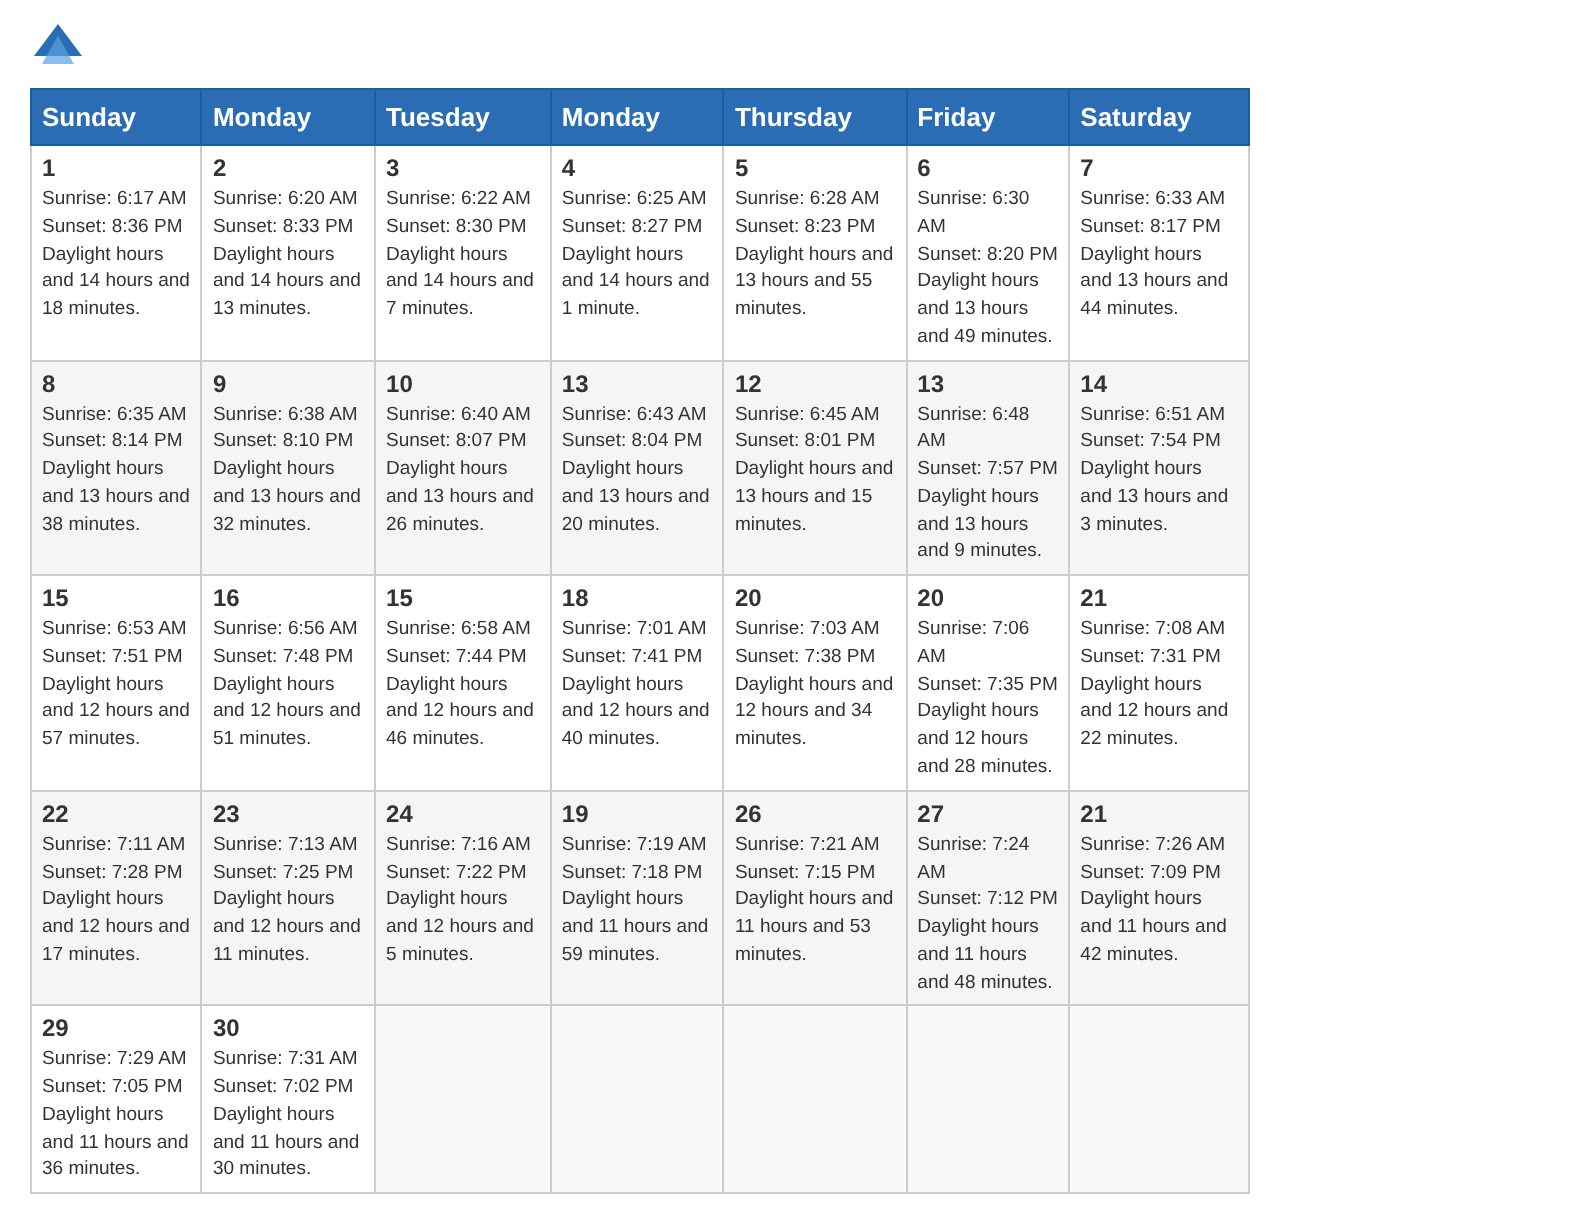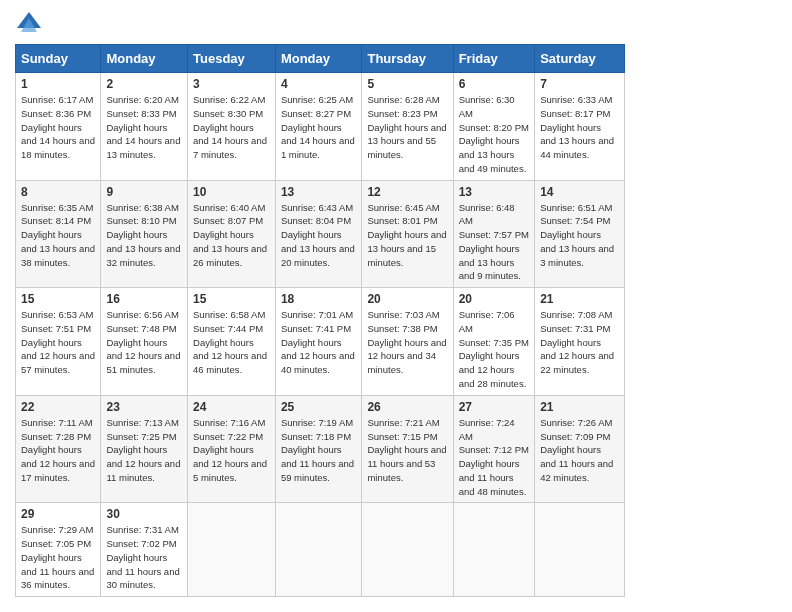--- a/index.html
+++ b/index.html
@@ -321,21 +321,21 @@
       </td>
           <td>
         <span class="day-num">24</span>
         <div class="day-info">
           Sunrise: 7:16 AM<br>
           Sunset: 7:22 PM<br>
           Daylight hours and 12 hours and 5 minutes.
         </div>
       </td>
           <td>
-        <span class="day-num">25</span>
+        <span class="day-num">19</span>
         <div class="day-info">
           Sunrise: 7:19 AM<br>
           Sunset: 7:18 PM<br>
           Daylight hours and 11 hours and 59 minutes.
         </div>
       </td>
           <td>
         <span class="day-num">26</span>
         <div class="day-info">
           Sunrise: 7:21 AM<br>

